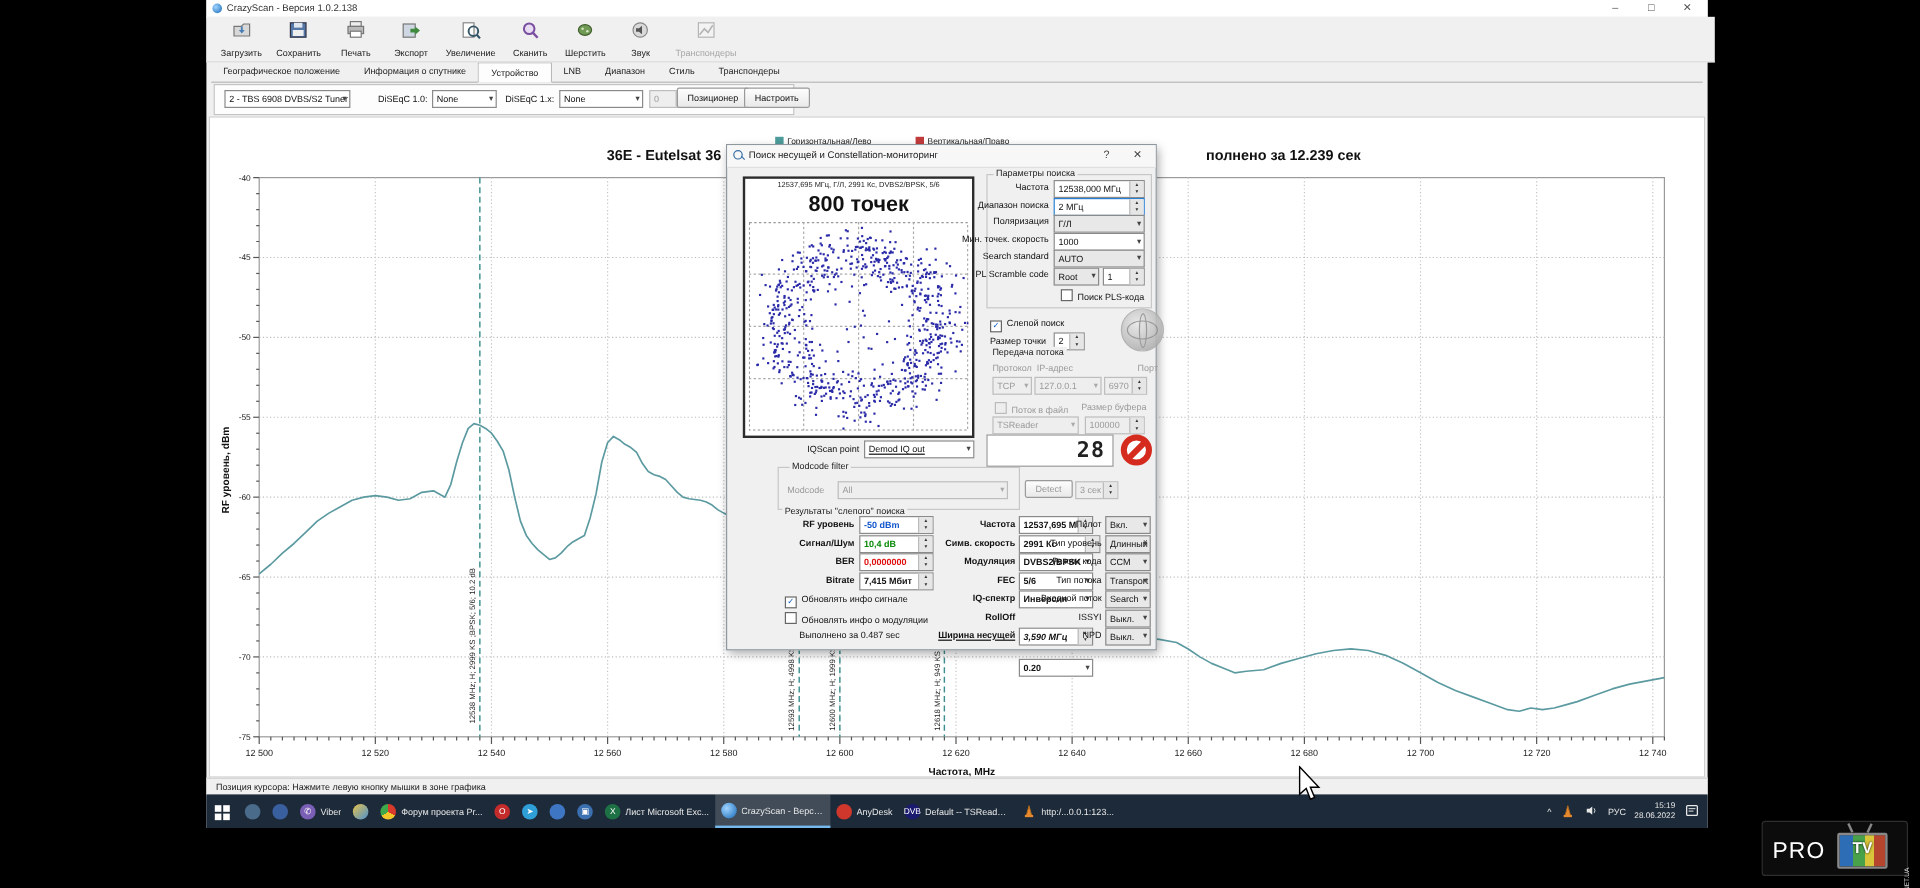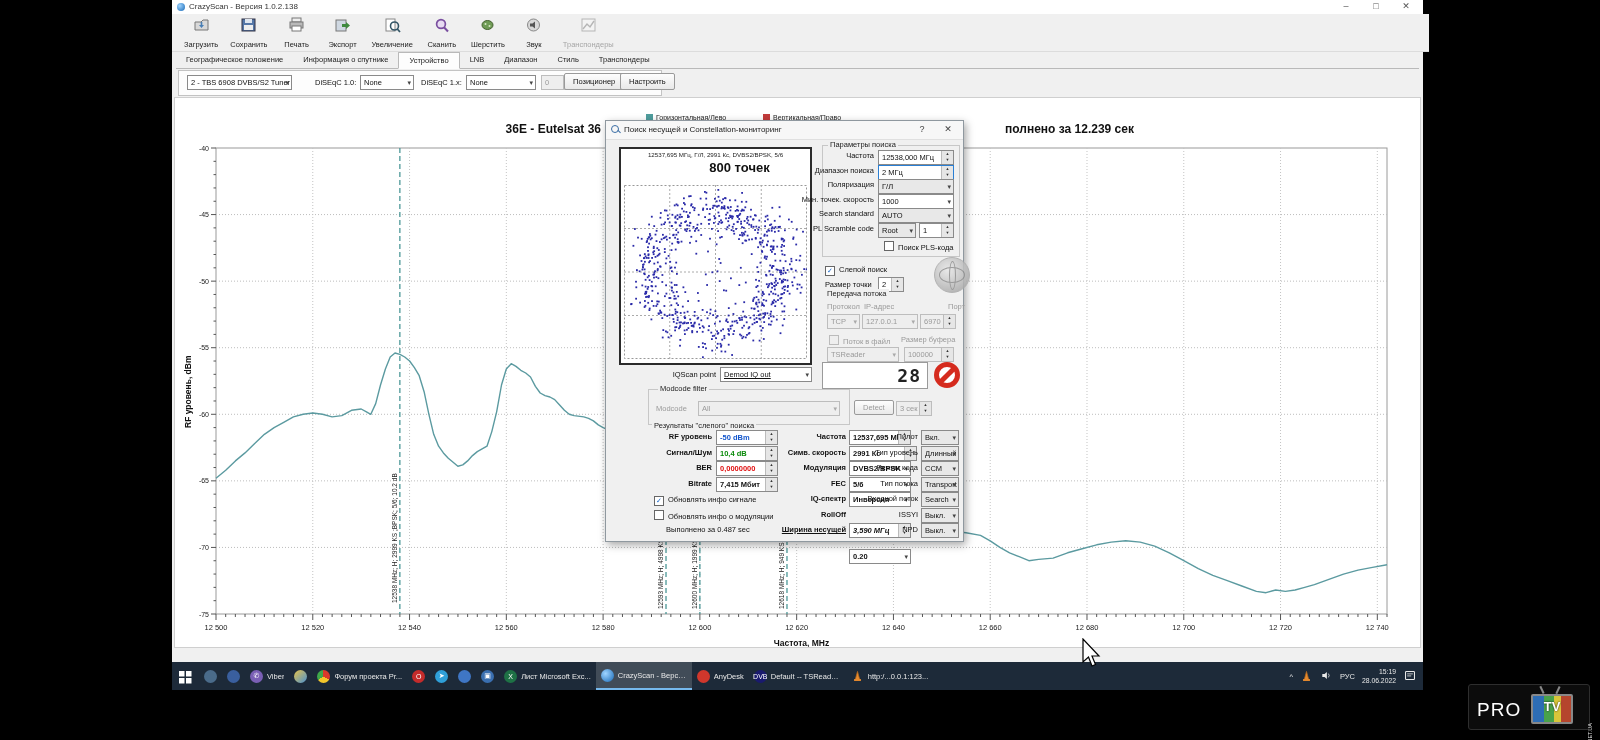--- a/index.html
+++ b/index.html
@@ -57,21 +57,21 @@
   
   #dialog{position:absolute;left:605px;top:120px;width:357px;height:420px;background:#f0f0f0;border:1px solid #8f989f;box-shadow:2px 3px 8px rgba(0,0,0,.35);font-size:7.5px;color:#111;}
   #dlgtitle{position:absolute;left:0;top:0;right:0;height:18px;background:#f7f7f7;border-bottom:1px solid #e0e0e0;}
   #dlgtitle .t{position:absolute;left:18px;top:4px;font-size:8px;color:#222;}
   .dlgbtn{position:absolute;top:0;width:26px;height:17px;text-align:center;line-height:17px;font-size:9px;color:#444;}
   .mag{position:absolute;left:5px;top:4px;width:9px;height:9px;}
   .mag:before{content:"";position:absolute;left:0;top:0;width:6px;height:6px;border:1.4px solid #3b6ea5;border-radius:50%;}
   .mag:after{content:"";position:absolute;left:6px;top:6px;width:4px;height:1.4px;background:#3b6ea5;transform:rotate(45deg);}
   #constframe{position:absolute;left:13px;top:26px;width:193px;height:218px;background:#fff;border:2px solid #2b2b2b;box-sizing:border-box;}
   #constframe .hdr{position:absolute;left:0;top:2px;width:100%;text-align:center;font-size:6.2px;color:#222;}
-  #constframe .big{position:absolute;left:0;top:11px;width:100%;text-align:center;font-size:13px;font-weight:bold;color:#111;padding-left:24px;}
+  #constframe .big{position:absolute;left:0;top:11px;width:100%;text-align:center;font-size:18px;font-weight:bold;color:#111;}
   #constplot{position:absolute;left:3px;top:36px;width:183px;height:174px;}
   .grpbox{position:absolute;border:1px solid #c7c7c7;}
   .grplbl{position:absolute;font-size:7.5px;color:#222;background:#f0f0f0;padding:0 2px;}
   .dlbl{position:absolute;font-size:7.5px;color:#111;text-align:right;white-space:nowrap;}
   .dlbl.b{font-weight:bold;}
   .dlbl.dis{color:#9a9a9a;}
   .cbx{position:absolute;font-size:7.5px;color:#111;white-space:nowrap;}
   .cbx .box{display:inline-block;width:8px;height:8px;background:#fff;border:1px solid #666;vertical-align:-1px;margin-right:4px;text-align:center;line-height:8px;font-size:7px;color:#1464c8;}
   .cbx.dis{color:#9a9a9a;}.cbx.dis .box{border-color:#bbb;background:#eee;}
   #lcd{position:absolute;left:216px;top:241px;width:106px;height:27px;background:#fff;border:1px solid #9a9a9a;box-sizing:border-box;}
@@ -412,20 +412,23 @@
       </div>
     <div class="ylab" style="left:8px;top:330px;">RF уровень, dBm</div>
     <div id="carrierlabels">
         <div class="carrierlbl" style="left: 215.876px; top: 505px;">12538 MHz; H; 2999 KS ;BPSK; 5/6; 10.2 dB</div>
         <div class="carrierlbl" style="left: 482.012px; top: 511px;">12593 MHz; H; 4998 KS</div>
         <div class="carrierlbl" style="left: 515.884px; top: 511px;">12600 MHz; H; 1999 KS</div>
         <div class="carrierlbl" style="left: 602.983px; top: 511px;">12618 MHz; H; 949 KS</div>
       </div>
   </div>
 
+  <div id="statusbar">
+    <span>Позиция курсора: Нажмите левую кнопку мышки в зоне графика</span>
+  </div>
 
   <div id="taskbar">
       <div class="titem">
         <svg width="17" height="16" viewBox="0 0 17 16">
           <g fill="#fff">
             <rect x="2" y="3" width="5.5" height="5.5"></rect>
             <rect x="9" y="3" width="5.5" height="5.5"></rect>
             <rect x="2" y="10" width="5.5" height="5.5"></rect>
             <rect x="9" y="10" width="5.5" height="5.5"></rect>
           </g>

